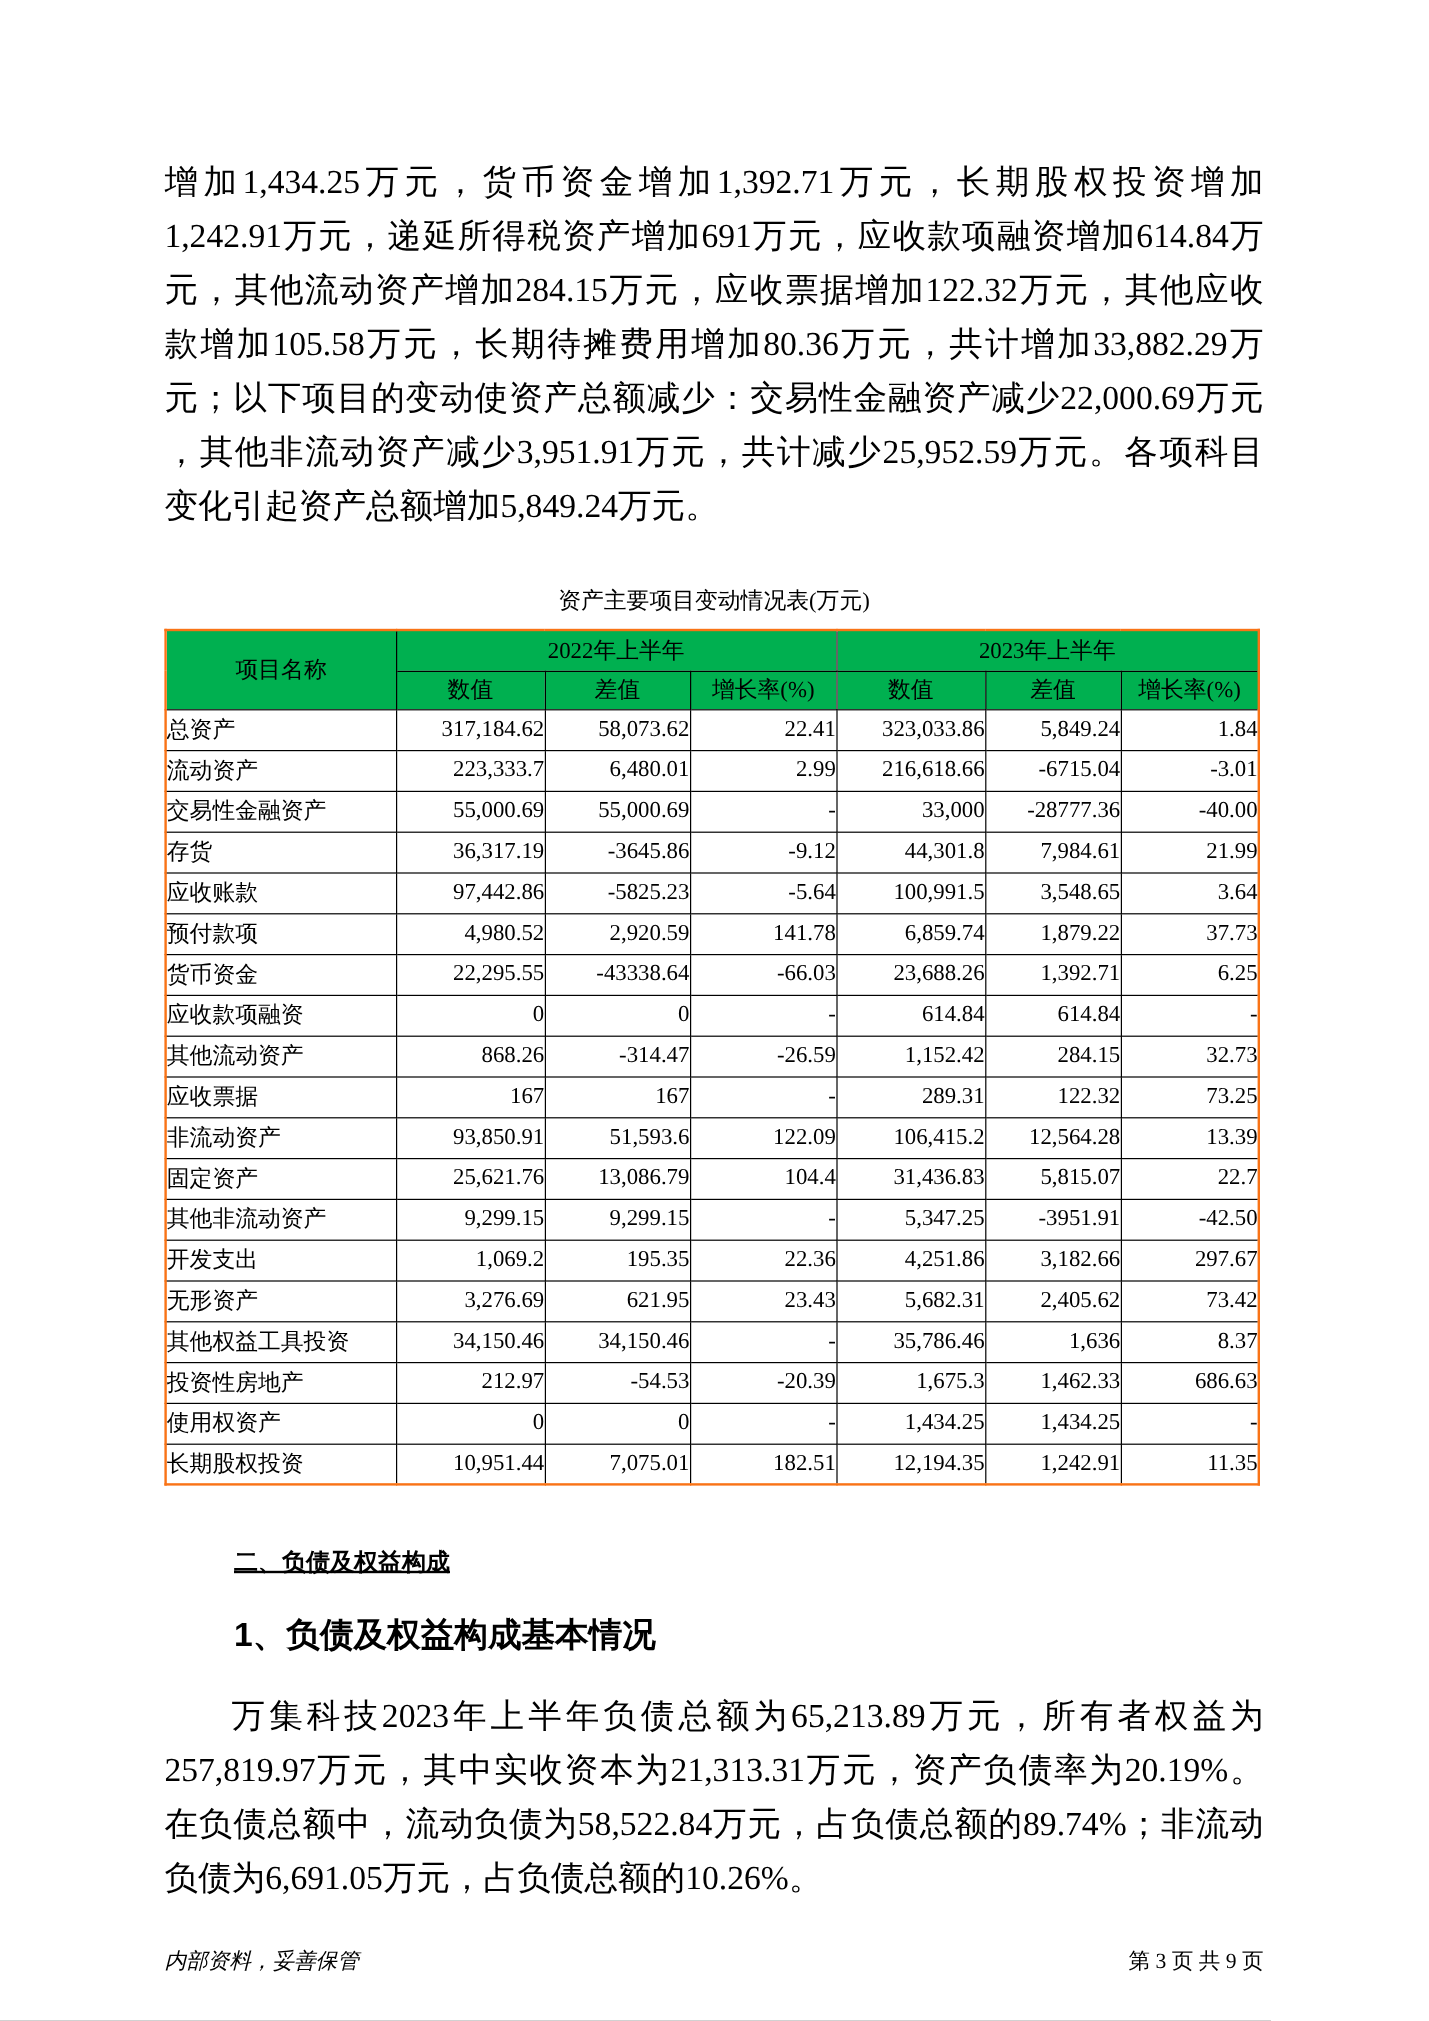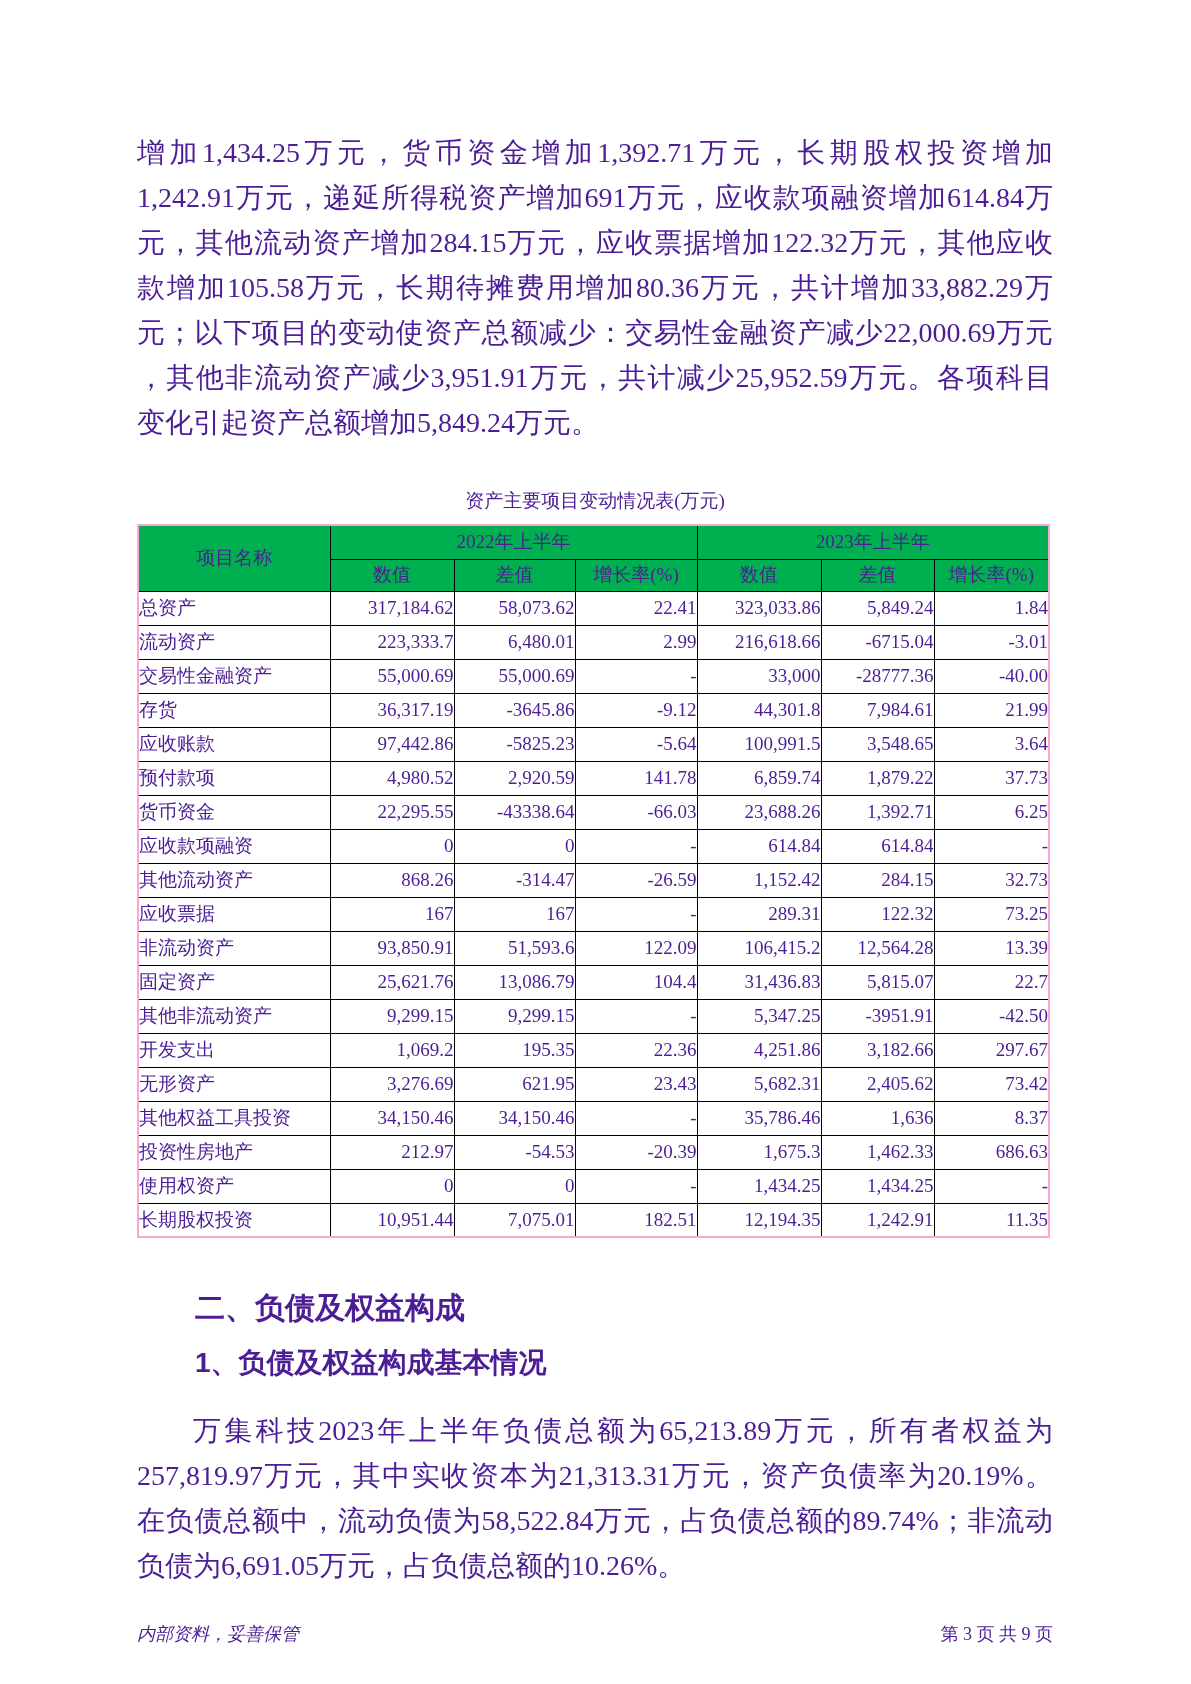--- a/index.html
+++ b/index.html
@@ -2,21 +2,21 @@
 <html><head>
 <meta charset="utf-8">
 <style>
   html,body { margin:0; padding:0; background:#888; }
   .page {
     position:relative;
     width:1191px; height:1684px;
     margin:0 auto;
     background:#ffffff;
     font-family:"Liberation Serif","DejaVu Serif",serif;
-    color:#4c1d95;
+    color:#000000;
     overflow:hidden;
   }
   
   .para { position:absolute; left:137px; width:916px; font-size:28px; }
   .para .line {
     height:45px; line-height:45px;
     text-align:justify; text-align-last:justify;
     overflow:hidden; white-space:nowrap;
   }
   .para .line.last-line { text-align-last:left; }
@@ -28,39 +28,39 @@
   .table-title {
     position:absolute; top:488px; left:137px; width:916px;
     text-align:center; font-size:19px;
   }
 
   
   table.asset {
     position:absolute; top:524px; left:137px;
     width:911px; table-layout:fixed;
     border-collapse:collapse; font-size:19px;
-    border:2px solid #f9a8d4;
+    border:2px solid #f97316;
   }
   table.asset th, table.asset td {
     border:1px solid #000; padding:0; overflow:hidden; white-space:nowrap;
   }
   table.asset th { font-weight:normal; text-align:center; }
   tr.hrow1 { height:34px; }
   tr.hrow2 { height:32px; }
   table.asset tbody tr { height:34px; }
   td.cell-name { text-align:left; padding-left:8px; }
   td.cell-num  { text-align:right; padding-right:5px; }
 
   
   .h1, .h2 {
     position:absolute; left:195px;
     font-family:"Liberation Sans","DejaVu Sans",sans-serif;
     font-weight:bold; white-space:nowrap;
   }
-  .h1 { top:1288px; font-size:30px; }
+  .h1 { top:1288px; font-size:20px;text-decoration:underline; }
   .h2 { top:1344px; font-size:28px; }
 
   
   .footer-left  { position:absolute; left:137px;  top:1622px; font-size:18px;font-style:italic; }
   .footer-right { position:absolute; right:138px; top:1622px; font-size:18px; }
 </style>
 </head>
 <body>
 
 <div class="page">

